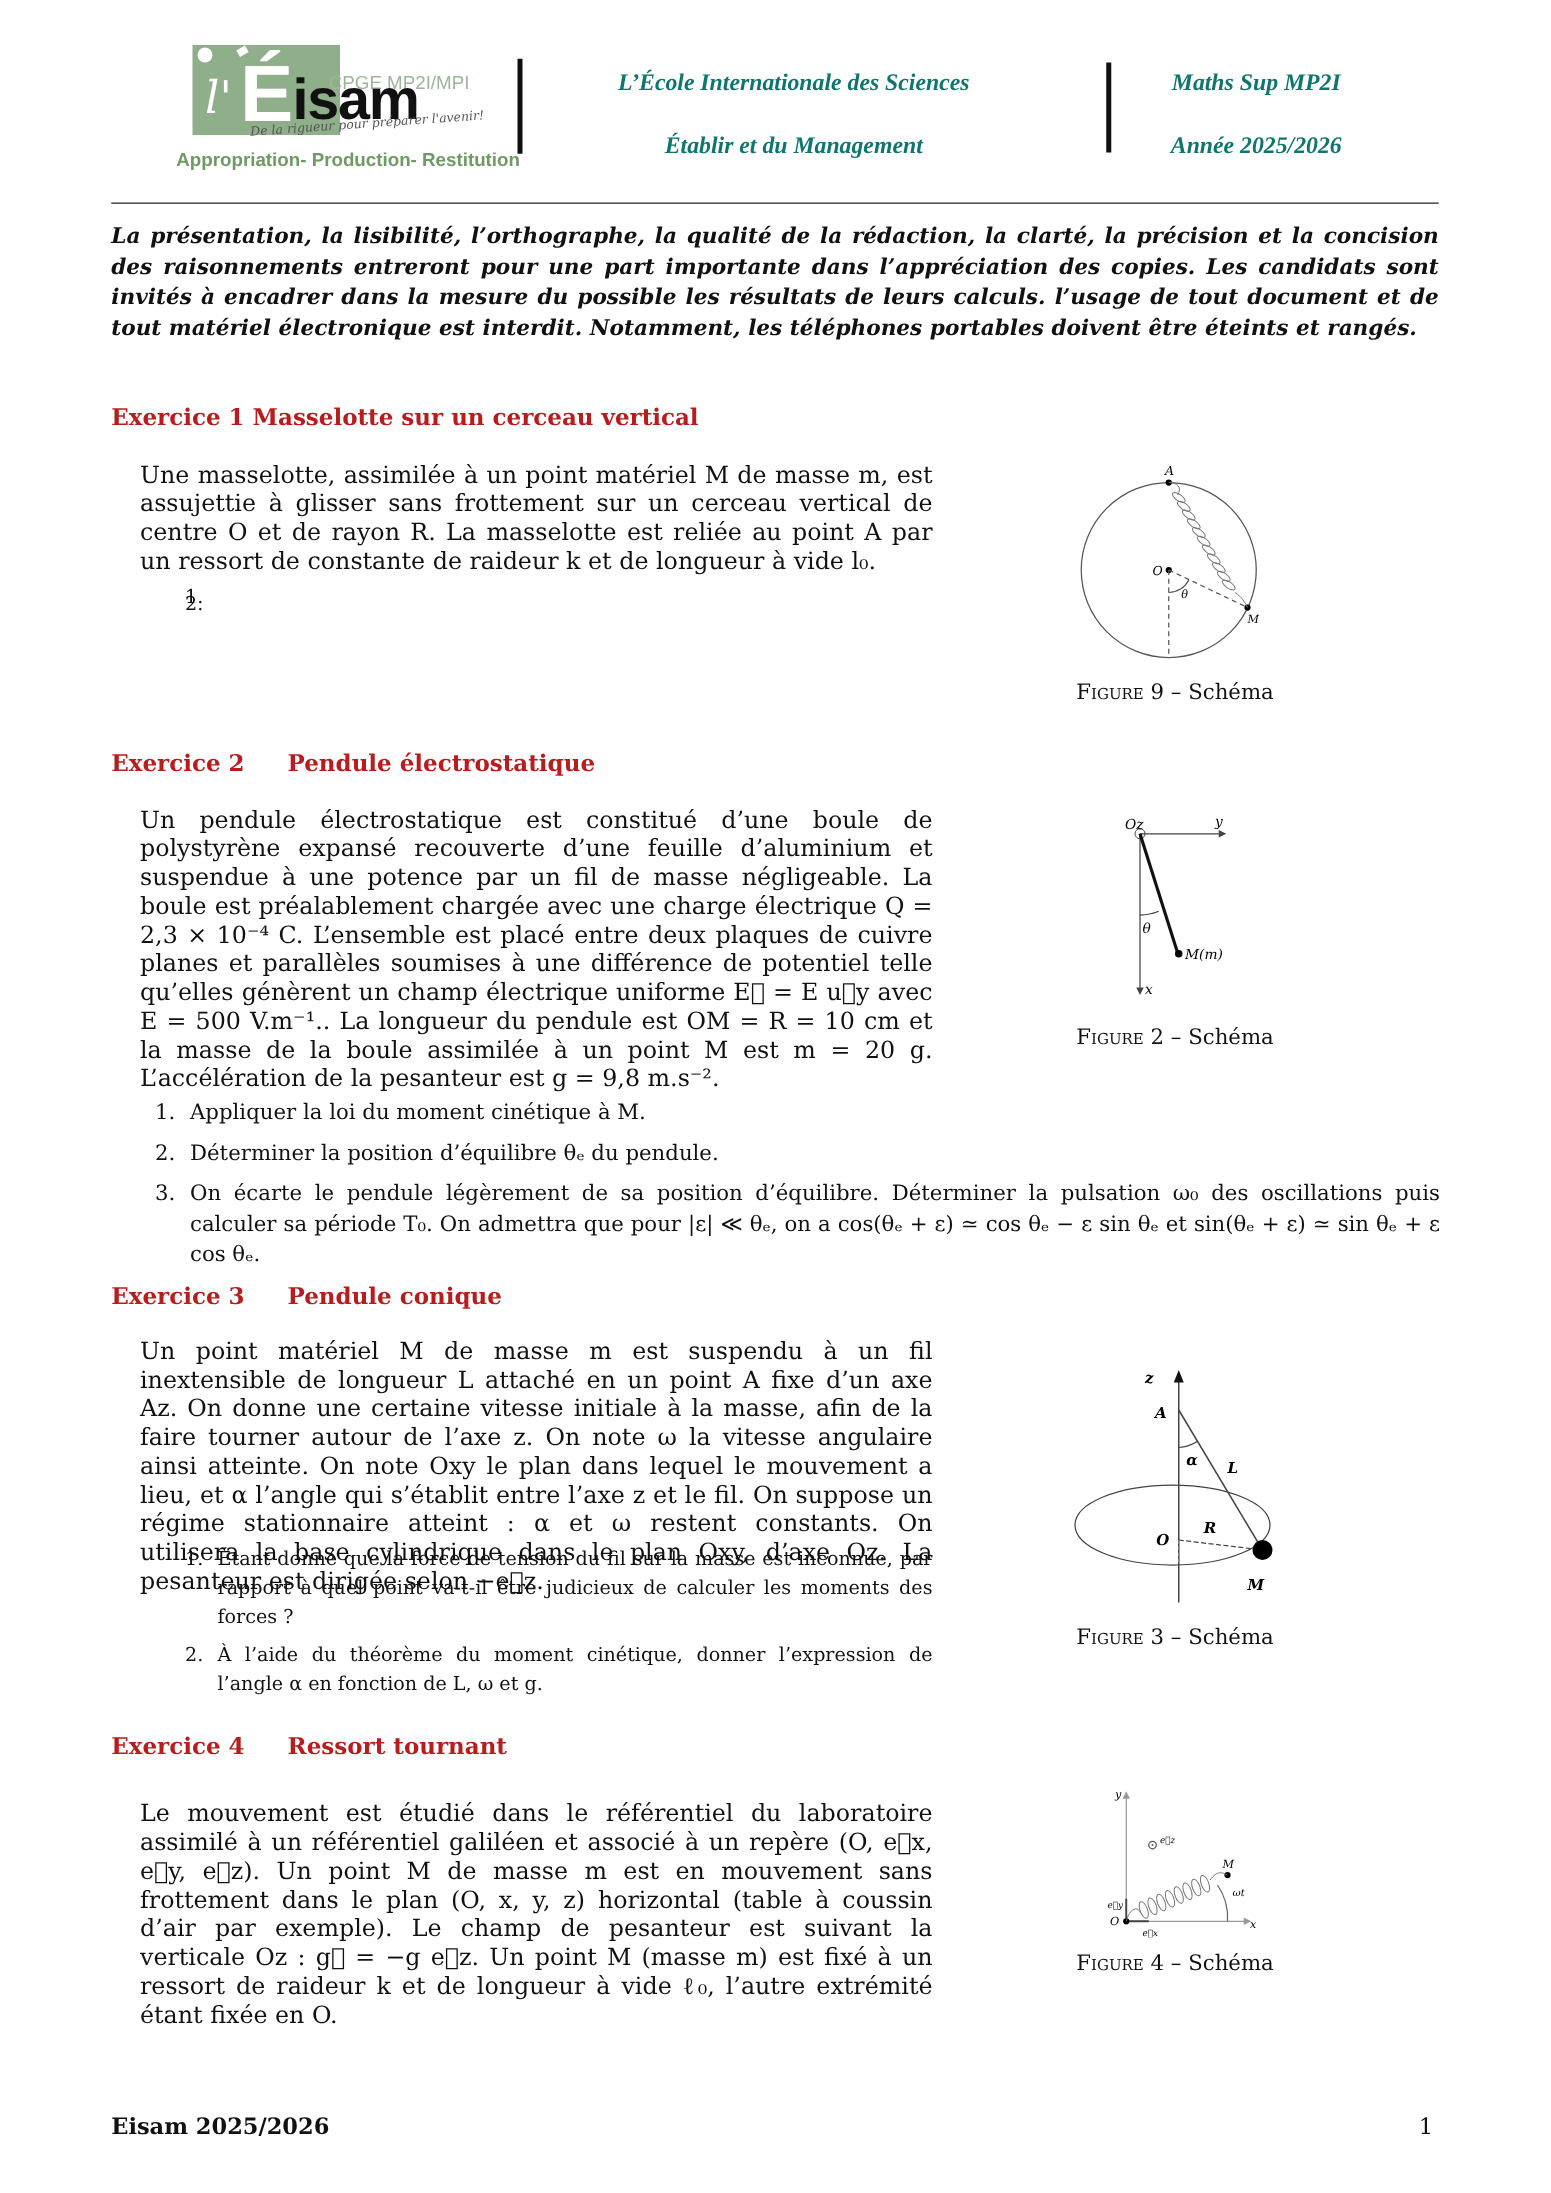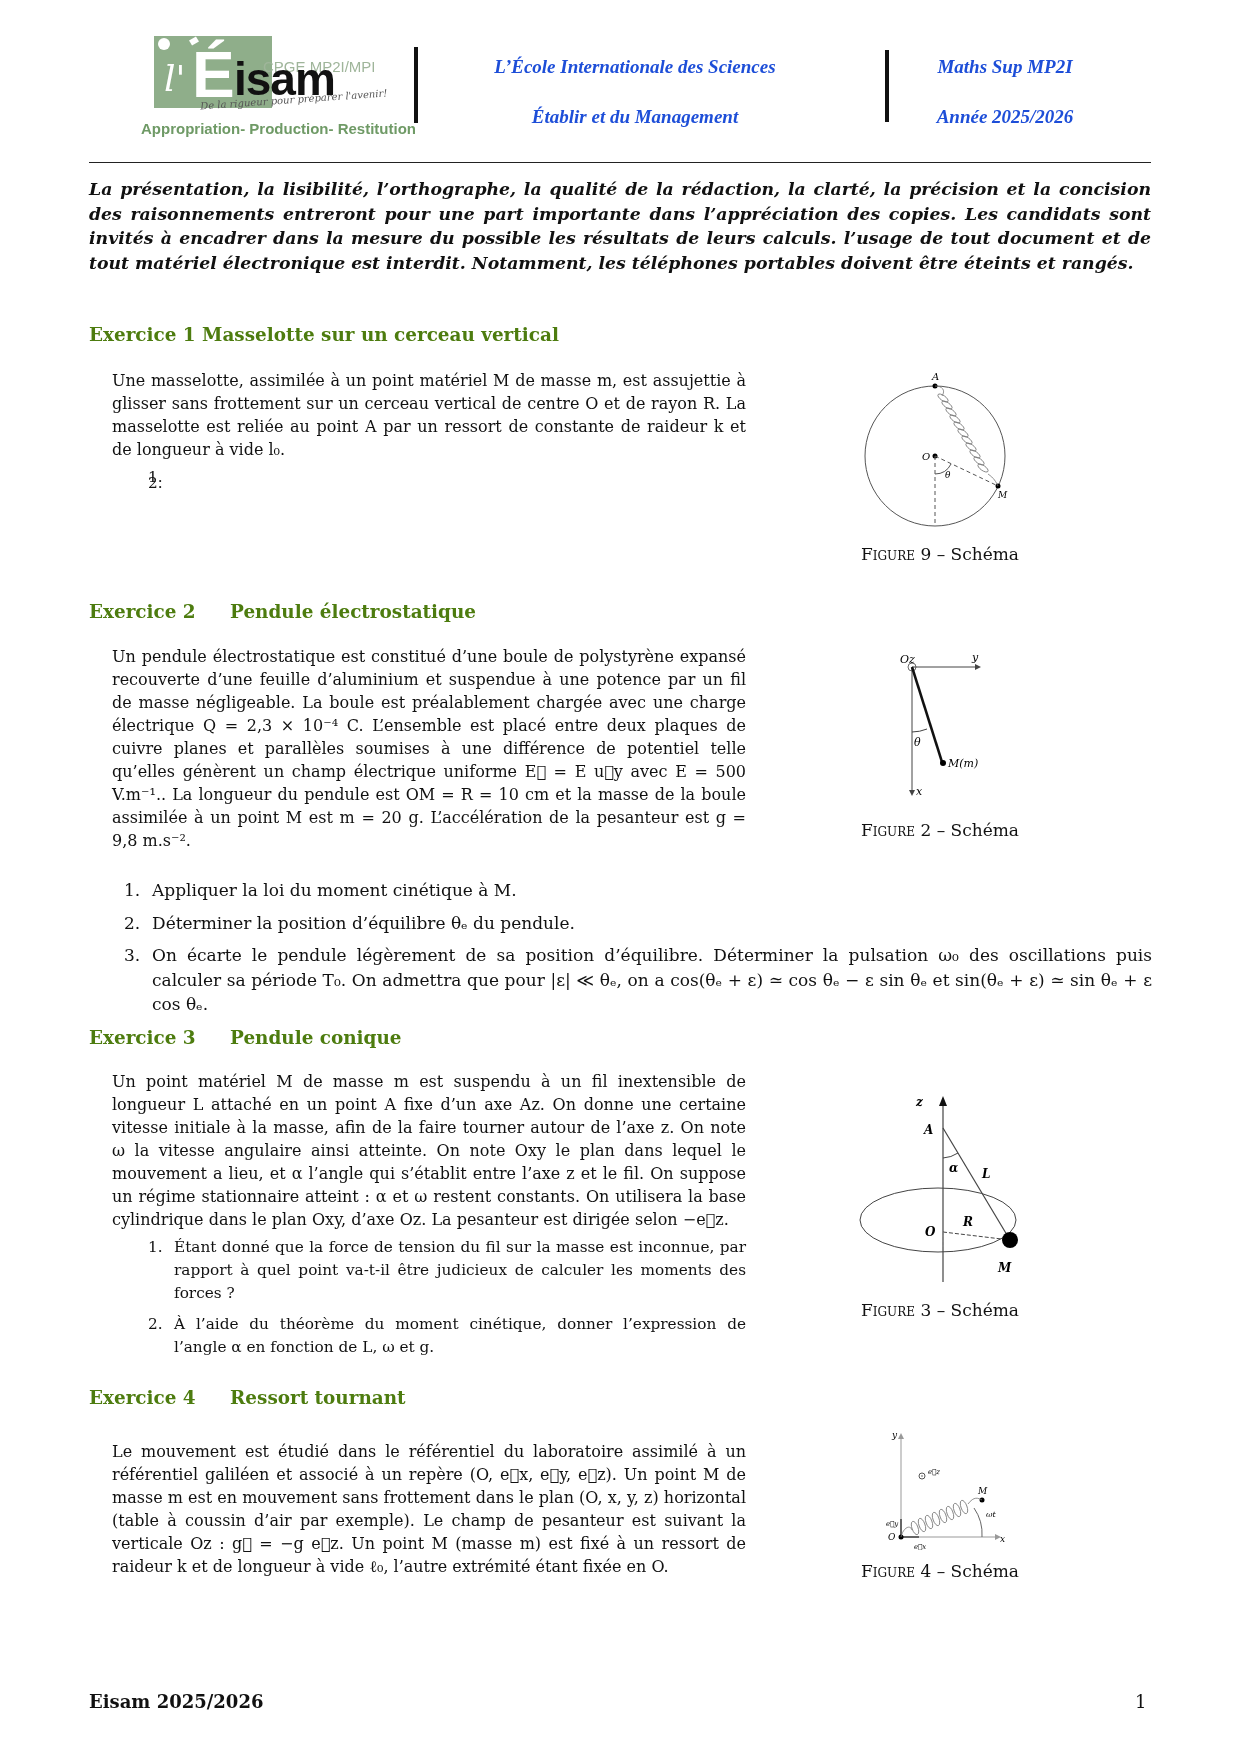--- a/index.html
+++ b/index.html
@@ -11,28 +11,28 @@
   .logo-dots { position: absolute; left: 4px; top: 2px; width: 12px; height: 12px; border-radius: 50%; background:#fff; }
   .logo-dash { position:absolute; left: 36px; top: 2px; width: 8px; height: 6px; background:#fff; transform: rotate(-30deg); }
   .logo-l { position:absolute; left: 10px; top: 22px; font-family: "DejaVu Serif", serif; font-style: italic; font-size: 36px; color:#fff; }
   .logo-E { position:absolute; left: 38px; top: 4px; font-family: "Liberation Sans", sans-serif; font-weight: bold; font-size: 64px; color:#fff; line-height: 70px; }
   .logo-isam { left: 234px; top: 54px; font-family: "Liberation Sans", sans-serif; font-weight: bold; font-size: 46px; color:#111; letter-spacing: -1px; line-height: 50px; }
   .logo-cpge { left: 263px; top: 58px; font-family: "Liberation Sans", sans-serif; font-size: 15px; color:#9fb59a; }
   .logo-motto { left: 200px; top: 94px; font-family: "DejaVu Serif", serif; font-style: italic; font-size: 10px; color:#555; transform: rotate(-4deg); }
   .logo-tagline { left: 141px; top: 120px; font-family: "Liberation Sans", sans-serif; font-weight: bold; font-size: 15px; color: #6f9a66; }
 
   .vbar { width: 4px; background: #111; }
-  .school { font-family: "Liberation Serif", serif; font-style: italic; font-weight: bold; font-size: 19px; color: #1d4ed8; text-align: center; }
+  .school { font-family: "Liberation Serif", serif; font-style: italic; font-weight: bold; font-size: 19px; color: #0f766e; text-align: center; }
   .hrule { left: 89px; top: 162px; width: 1062px; height: 1px; background: #222; }
 
   
   .warning { left: 89px; top: 177px; width: 1062px; font-family: "DejaVu Serif", serif; font-style: italic; font-weight: bold; font-size: 17.3px; line-height: 24.6px; text-align: justify; }
-  .ex-title { font-family: "DejaVu Serif", serif; font-weight: bold; font-size: 18.4px; color:#4d7c0f; }
+  .ex-title { font-family: "DejaVu Serif", serif; font-weight: bold; font-size: 18.4px; color:#b91c1c; }
   .ex-title .gap { display:inline-block; width: 28px; }
-  .para { font-family: "DejaVu Serif", serif; font-size: 16px; line-height: 23px; text-align: justify; }
+  .para { font-family: "DejaVu Serif", serif; font-size: 19px; line-height: 23px; text-align: justify; }
   .ol { font-family: "DejaVu Serif", serif; font-size: 15.3px; line-height: 23px; text-align: justify; }
   .ol .item { position: relative; padding-left: 62px; margin-bottom: 6px; }
   .ol .num { position: absolute; left: 36px; top: 0; }
   .ol.big { font-size: 17px; line-height: 24.6px; }
   .ol.big .item { padding-left: 62px; margin-bottom: 8px; }
   .ol.big .num { left: 34px; }
 
   .caption { font-family: "DejaVu Serif", serif; font-size: 17px; text-align: center; }
   .caption .sc { font-variant: small-caps; }
   .footer-left { left: 89px; top: 1691px; font-family: "DejaVu Serif", serif; font-weight: bold; font-size: 18px; }

